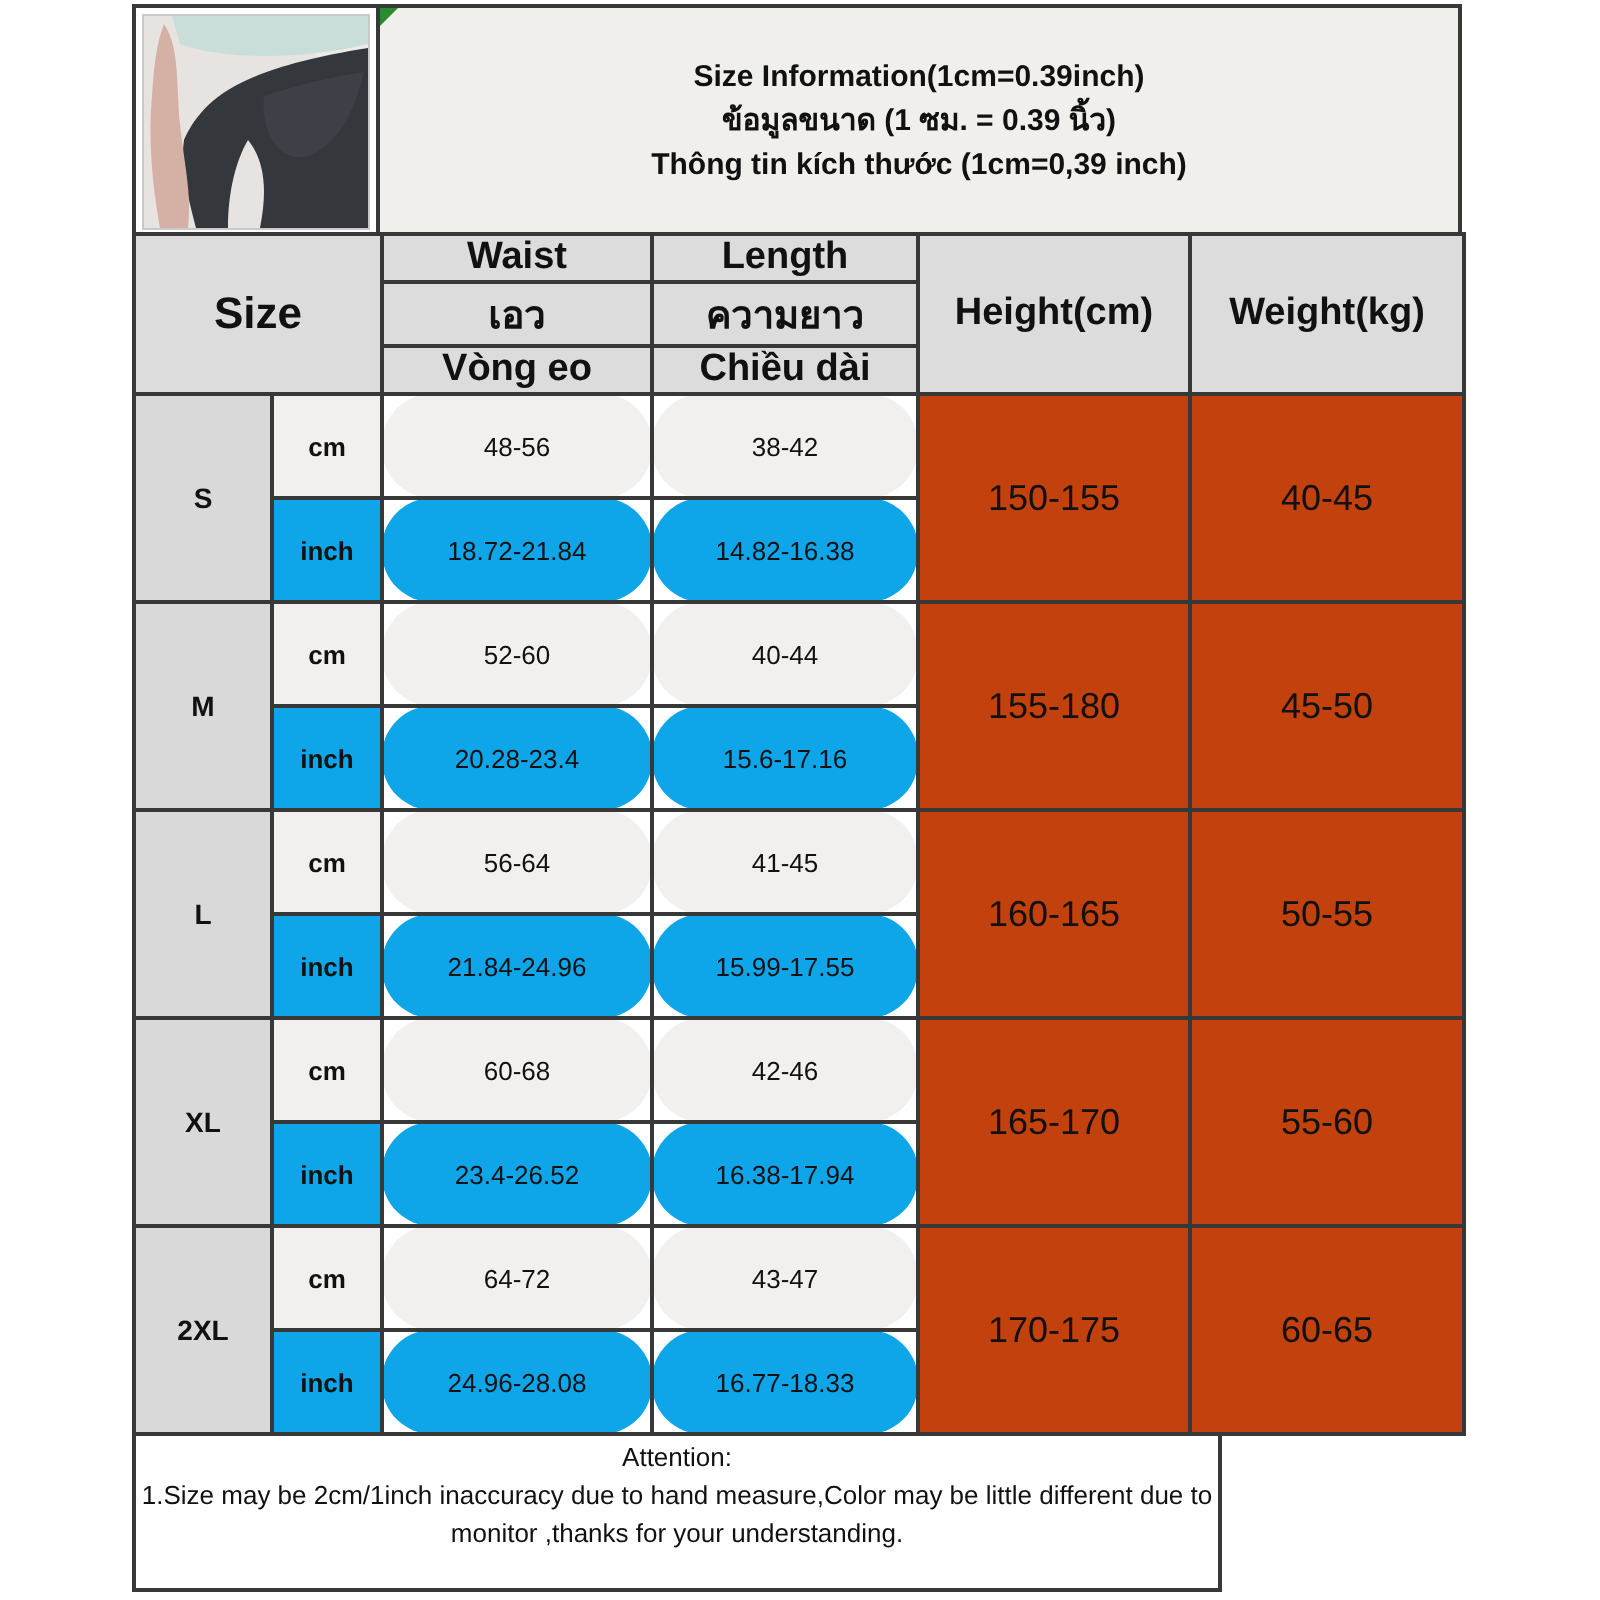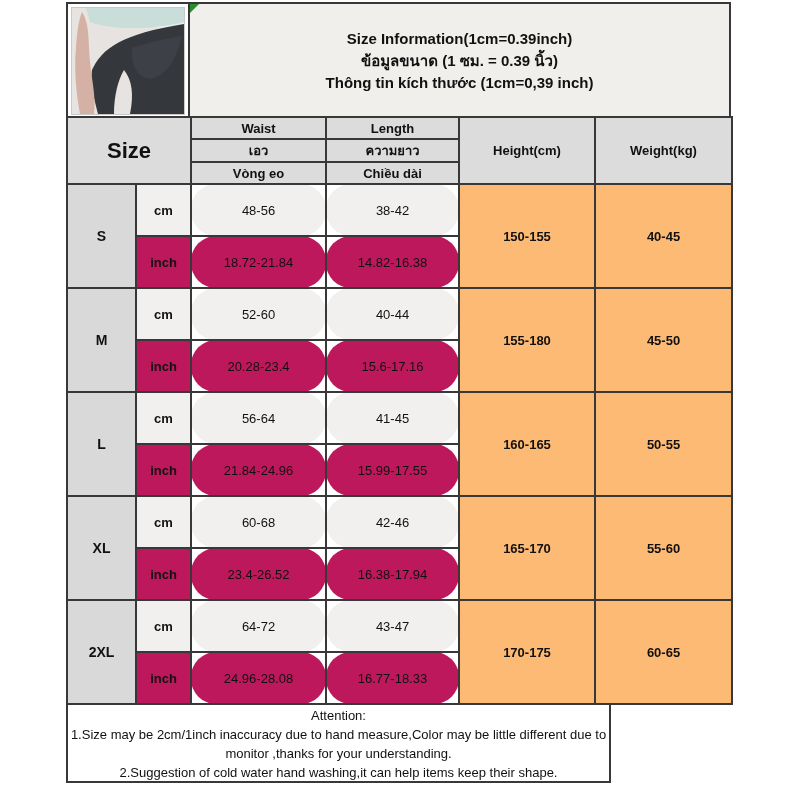--- a/index.html
+++ b/index.html
@@ -33,28 +33,28 @@
   
   table.size-table{
     width:665px;table-layout:fixed;border-collapse:collapse;margin-top:-2px;
   }
   table.size-table td{
     border:2px solid #383838;text-align:center;vertical-align:middle;
     overflow:hidden;padding:0;
   }
   tr.hdr-row{height:22px;}
   tr.data-row{height:52px;}
-  td.hdr{background:#dcdcdc;font-weight:bold;font-size:13px;}
+  td.hdr{background:#dcdcdc;font-weight:bold;font-size:19px;}
   td.size-head{background:#dcdcdc;font-weight:bold;font-size:22px;}
   td.size-label{background:#d9d9d9;font-weight:bold;font-size:14px;}
   td.unit{font-weight:bold;font-size:13px;}
   td.val{font-size:13px;font-weight:normal;border-radius:25px;}
   tr.cm-row td.unit, tr.cm-row td.val{background:#f1f0ee;}
-  tr.inch-row td.unit, tr.inch-row td.val{background:#be185d;}
-  td.hw{background:#fdba74;font-size:13px;font-weight:bold;}
+  tr.inch-row td.unit, tr.inch-row td.val{background:#0ea5e9;}
+  td.hw{background:#c2410c;font-size:18px;font-weight:normal;}
 
   
   .attention{
     box-sizing:border-box;width:545px;height:80px;margin-top:-2px;
     border:2px solid #383838;background:#ffffff;text-align:center;
     font-size:13px;line-height:19px;padding:1px 2px 0 2px;
   }
 </style>
 </head>
 <body>
@@ -174,16 +174,15 @@
       <td class="unit">inch</td>
       <td class="val">24.96-28.08</td>
       <td class="val">16.77-18.33</td>
     </tr>
     </tbody>
   </table>
 
   <div class="attention">
     <div>Attention:</div>
     <div>1.Size may be 2cm/1inch inaccuracy due to hand measure,Color may be little different due to monitor ,thanks for your understanding.</div>
-    <div>2.Suggestion of cold water hand washing,it can help items keep their shape.</div>
   </div>
 
 </div>
 
 </body></html>

